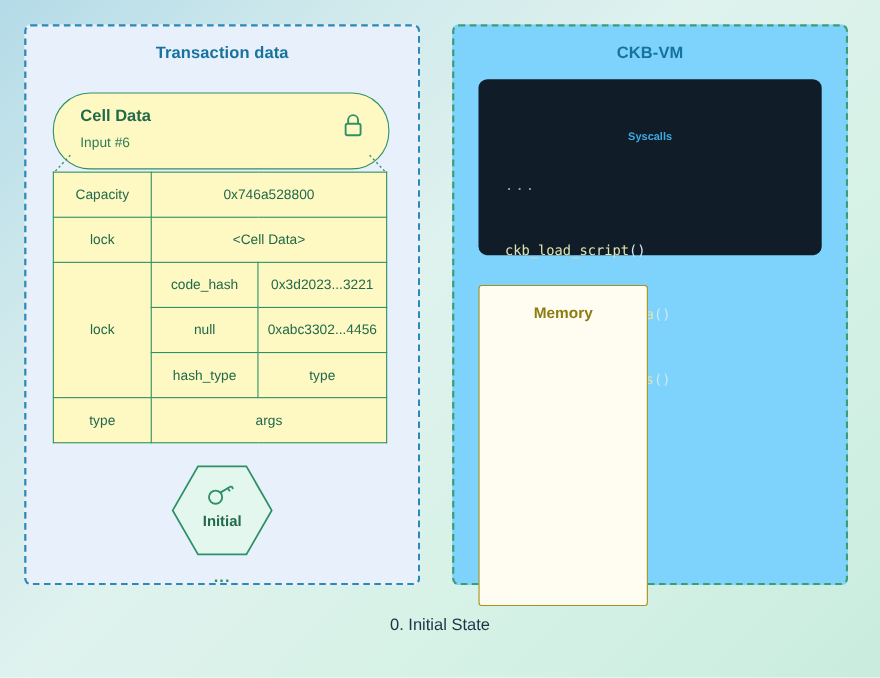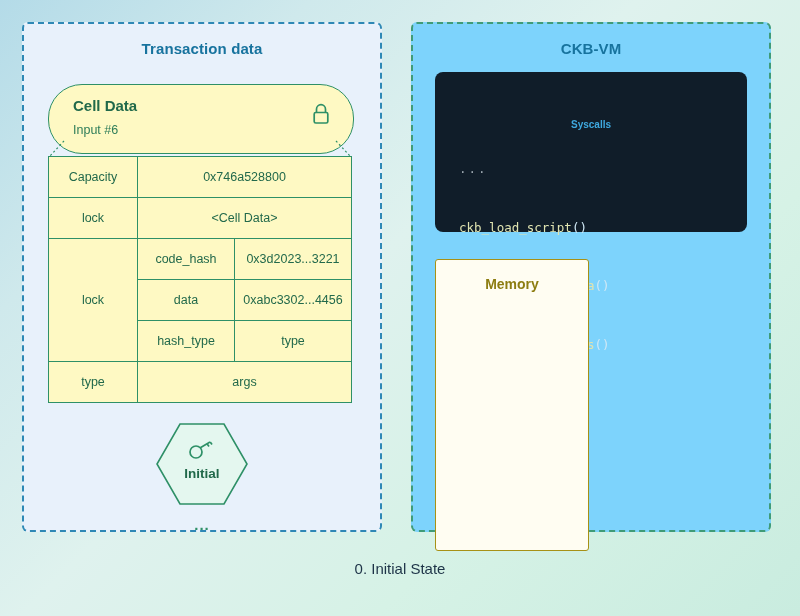--- a/index.html
+++ b/index.html
@@ -146,21 +146,21 @@
       <tr>
         <td class="c-key">lock</td>
         <td colspan="2">&lt;Cell Data&gt;</td>
       </tr>
       <tr>
         <td class="c-key" rowspan="3">lock</td>
         <td class="c-sub">code_hash</td>
         <td>0x3d2023...3221</td>
       </tr>
       <tr>
-        <td class="c-sub">data</td>
+        <td class="c-sub">null</td>
         <td>0xabc3302...4456</td>
       </tr>
       <tr>
         <td class="c-sub">hash_type</td>
         <td>type</td>
       </tr>
       <tr>
         <td class="c-key">type</td>
         <td colspan="2">args</td>
       </tr>

